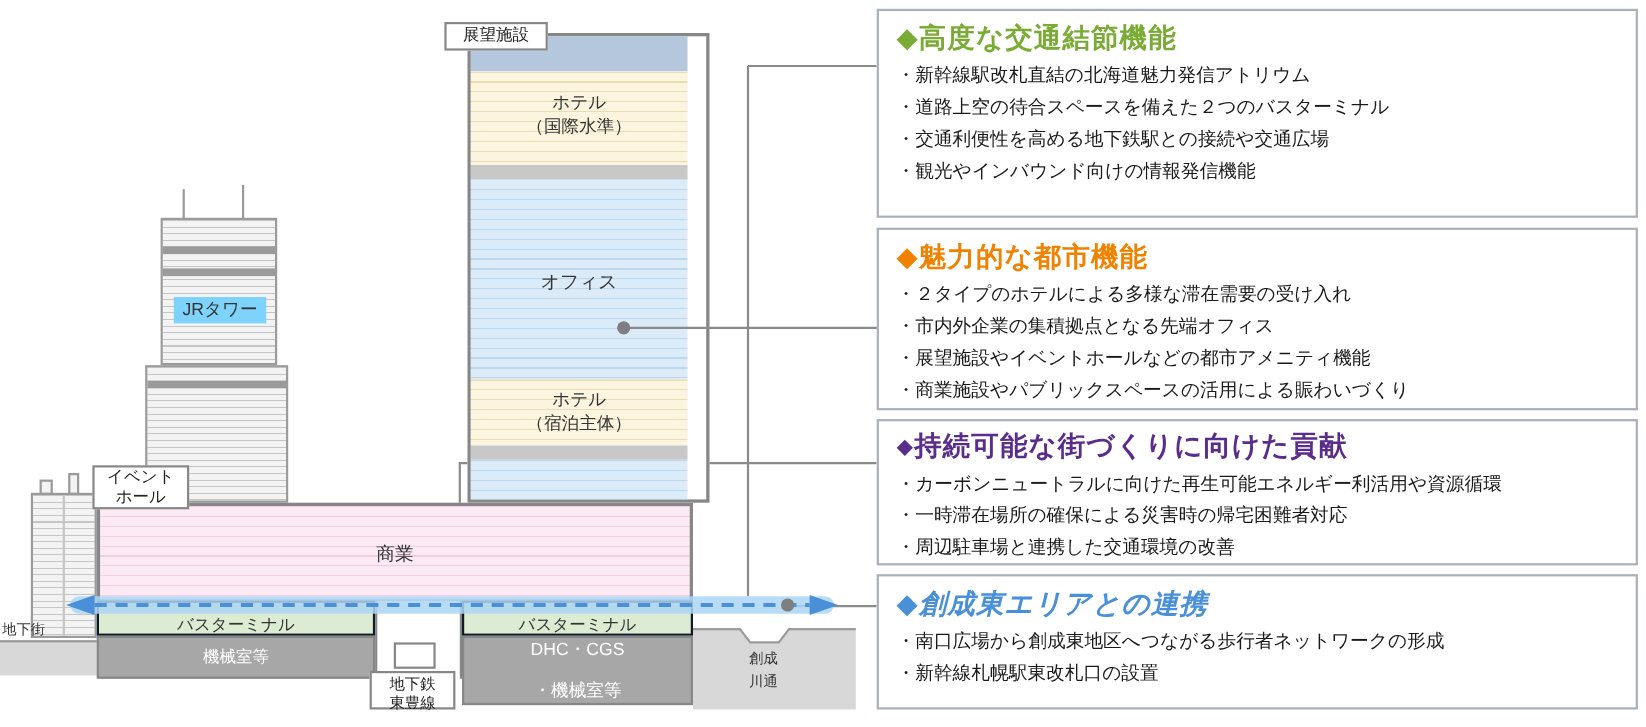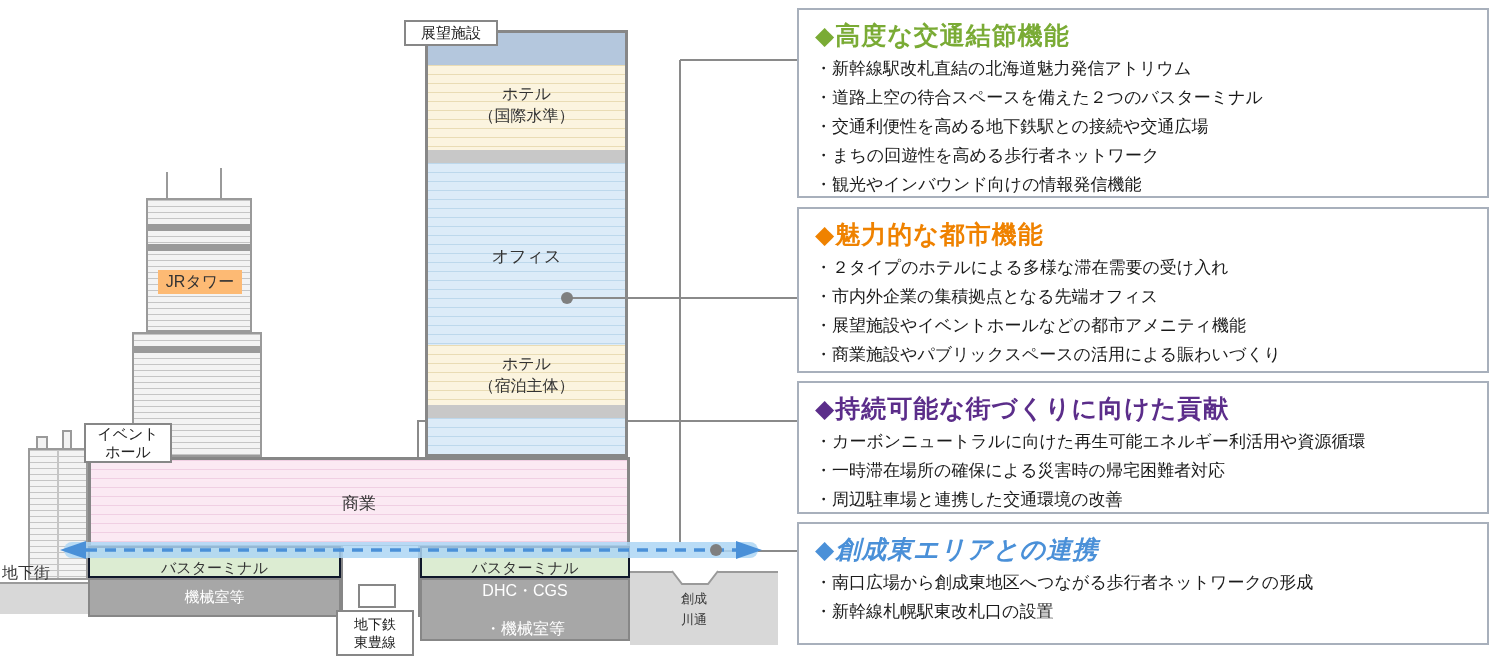--- a/index.html
+++ b/index.html
@@ -6,27 +6,27 @@
   body { font-family:"Liberation Sans","DejaVu Sans",sans-serif; background:#fff; color:#222; }
   .stage { position:relative; width:1496px; height:661px; background:#fff; overflow:hidden; }
   .abs { position:absolute; }
 
   
   .stripes-cream { background:repeating-linear-gradient(180deg,#e9dcb4 0 1px,#fbf4df 1px 9px); }
   .stripes-blue  { background:repeating-linear-gradient(180deg,#bdd8ec 0 1px,#dcebf8 1px 9px); }
   .stripes-pink  { background:repeating-linear-gradient(180deg,#f0cfe3 0 1px,#fbe9f3 1px 9px); }
   .stripes-gray  { background:repeating-linear-gradient(180deg,#c5c5c5 0 1px,#f3f3f3 1px 6px); }
   .gray-band { background:#c8c8c8; }
-  .whitebox { background:#fff; border:2px solid #878787; display:flex; flex-direction:column; align-items:center; justify-content:center; text-align:center; }
+  .whitebox { background:#fff; border:2px solid #878787; display:flex; flex-direction:column; align-items:center; text-align:center; }
 
   .lbl { position:absolute; text-align:center; color:#333; }
   .lbl span { display:block; }
 
   
-  .tower { position:absolute; left:425px; top:30px; width:203px; height:427px; border:3px solid #878787; background:#fff; }
+  .tower { position:absolute; left:425px; top:30px; width:220px; height:427px; border:3px solid #878787; background:#fff; }
   .tower > .sec { position:absolute; left:0; width:197px; }
 
   
   .podium { position:absolute; left:88px; top:457px; width:542px; height:91px; border:3px solid #878787; }
 
   .greenstrip { position:absolute; top:546px; height:32px; background:#dcecd2; border:2px solid #0f172a; }
   .graybox { position:absolute; background:#a7a7a7; border:2px solid #878787; display:flex; flex-direction:column; align-items:center; justify-content:center; text-align:center; color:#fff; }
 
   
   .panel { position:absolute; left:797px; width:692px; background:#fff; border:2px solid #a8b0bc; padding:8px 16px 6px 16px; }
@@ -56,21 +56,21 @@
 
   <div class="abs z2" style="left:166px;top:172px;width:2px;height:28px;background:#9a9a9a;"></div>
   <div class="abs z2" style="left:220px;top:168px;width:2px;height:32px;background:#9a9a9a;"></div>
   <div class="abs z2 stripes-gray" style="left:146px;top:198px;width:106px;height:134px;border:2px solid #9a9a9a;">
     <div class="abs" style="left:0;top:24px;width:102px;height:7px;background:#9a9a9a;"></div>
     <div class="abs" style="left:0;top:44px;width:102px;height:7px;background:#9a9a9a;"></div>
   </div>
   <div class="abs z2 stripes-gray" style="left:132px;top:332px;width:130px;height:125px;border:2px solid #9a9a9a;">
     <div class="abs" style="left:0;top:12px;width:126px;height:7px;background:#9a9a9a;"></div>
   </div>
-  <div class="lbl z3" style="left:158px;top:270px;width:84px;height:24px;background:#fdba74;font-size:16px;line-height:24px;">JRタワー</div>
+  <div class="lbl z3" style="left:158px;top:270px;width:84px;height:24px;background:#7dd3fc;font-size:16px;line-height:24px;">JRタワー</div>
 
   <div class="abs z2" style="left:36px;top:436px;width:12px;height:14px;border:2px solid #9a9a9a;background:#f3f3f3;"></div>
   <div class="abs z2" style="left:62px;top:430px;width:10px;height:20px;border:2px solid #9a9a9a;background:#f3f3f3;"></div>
   <div class="abs z2 stripes-gray" style="left:28px;top:448px;width:60px;height:132px;border:2px solid #9a9a9a;">
     <div class="abs" style="left:27px;top:0;width:2px;height:128px;background:#c5c5c5;"></div>
   </div>
 
   <div class="podium stripes-pink z2">
     <div class="lbl" style="left:0;top:32px;width:536px;font-size:17px;">商業</div>
   </div>
@@ -115,26 +115,26 @@
   <div class="abs z3" style="left:358px;top:584px;width:38px;height:24px;background:#fff;border:2px solid #878787;"></div>
 
   <div class="graybox z2" style="left:88px;top:578px;width:253px;height:39px;font-size:15px;">
     <span>機械室等</span>
   </div>
   <div class="graybox z2" style="left:420px;top:578px;width:210px;height:63px;font-size:16px;line-height:22px;gap:16px;">
     <span>DHC・CGS</span>
     <span>・機械室等</span>
   </div>
 
-  <div class="whitebox abs z6" style="left:336px;top:610px;width:78px;height:46px;font-size:14px;line-height:18px;">
+  <div class="whitebox abs z6" style="left:336px;top:610px;width:78px;height:35px;font-size:14px;line-height:18px;">
     <span>地下鉄</span>
     <span>東豊線</span>
   </div>
 
-  <div class="lbl z6" style="left:2px;top:563px;width:50px;font-size:16px;text-align:left;">地下街</div>
+  <div class="lbl z6" style="left:2px;top:563px;width:50px;font-size:13px;text-align:left;">地下街</div>
   <div class="lbl z6" style="left:674px;top:588px;width:40px;font-size:13px;line-height:21px;">
     <span>創成</span>
     <span>川通</span>
   </div>
 
   <svg class="layer z20" width="1496" height="661">
     <path d="M672,571 L682,584 L708,584 L718,571" fill="#ffffff" stroke="#9a9a9a" stroke-width="2"></path>
     <rect x="64" y="542" width="694" height="16" rx="8" fill="rgba(173,214,244,0.85)"></rect>
     <line x1="86" y1="550" x2="736" y2="550" stroke="#4a90d8" stroke-width="3.5" stroke-dasharray="11 8"></line>
     <polygon points="60,550 86,541 86,559" fill="#4a90d8"></polygon>
@@ -143,36 +143,35 @@
     <circle cx="567" cy="298" r="6" fill="#7f7f7f"></circle>
     <circle cx="716" cy="550" r="6" fill="#7f7f7f"></circle>
   </svg>
 
   <div class="panel" style="top:8px;height:190px;">
     <div class="panel-title t1">◆高度な交通結節機能</div>
     <ul class="panel-items">
       <li>・新幹線駅改札直結の北海道魅力発信アトリウム</li>
       <li>・道路上空の待合スペースを備えた２つのバスターミナル</li>
       <li>・交通利便性を高める地下鉄駅との接続や交通広場</li>
-      <li>・まちの回遊性を高める歩行者ネットワーク</li>
       <li>・観光やインバウンド向けの情報発信機能</li>
     </ul>
   </div>
 
   <div class="panel" style="top:207px;height:166px;">
     <div class="panel-title t2">◆魅力的な都市機能</div>
     <ul class="panel-items">
       <li>・２タイプのホテルによる多様な滞在需要の受け入れ</li>
       <li>・市内外企業の集積拠点となる先端オフィス</li>
       <li>・展望施設やイベントホールなどの都市アメニティ機能</li>
       <li>・商業施設やパブリックスペースの活用による賑わいづくり</li>
     </ul>
   </div>
 
-  <div class="panel" style="top:381px;height:133px;">
+  <div class="panel" style="top:381px;height:133px;font-family:Liberation Mono, monospace;">
     <div class="panel-title t3">◆持続可能な街づくりに向けた貢献</div>
     <ul class="panel-items">
       <li>・カーボンニュートラルに向けた再生可能エネルギー利活用や資源循環</li>
       <li>・一時滞在場所の確保による災害時の帰宅困難者対応</li>
       <li>・周辺駐車場と連携した交通環境の改善</li>
     </ul>
   </div>
 
   <div class="panel" style="top:522px;height:123px;">
     <div class="panel-title t4">◆創成東エリアとの連携</div>

